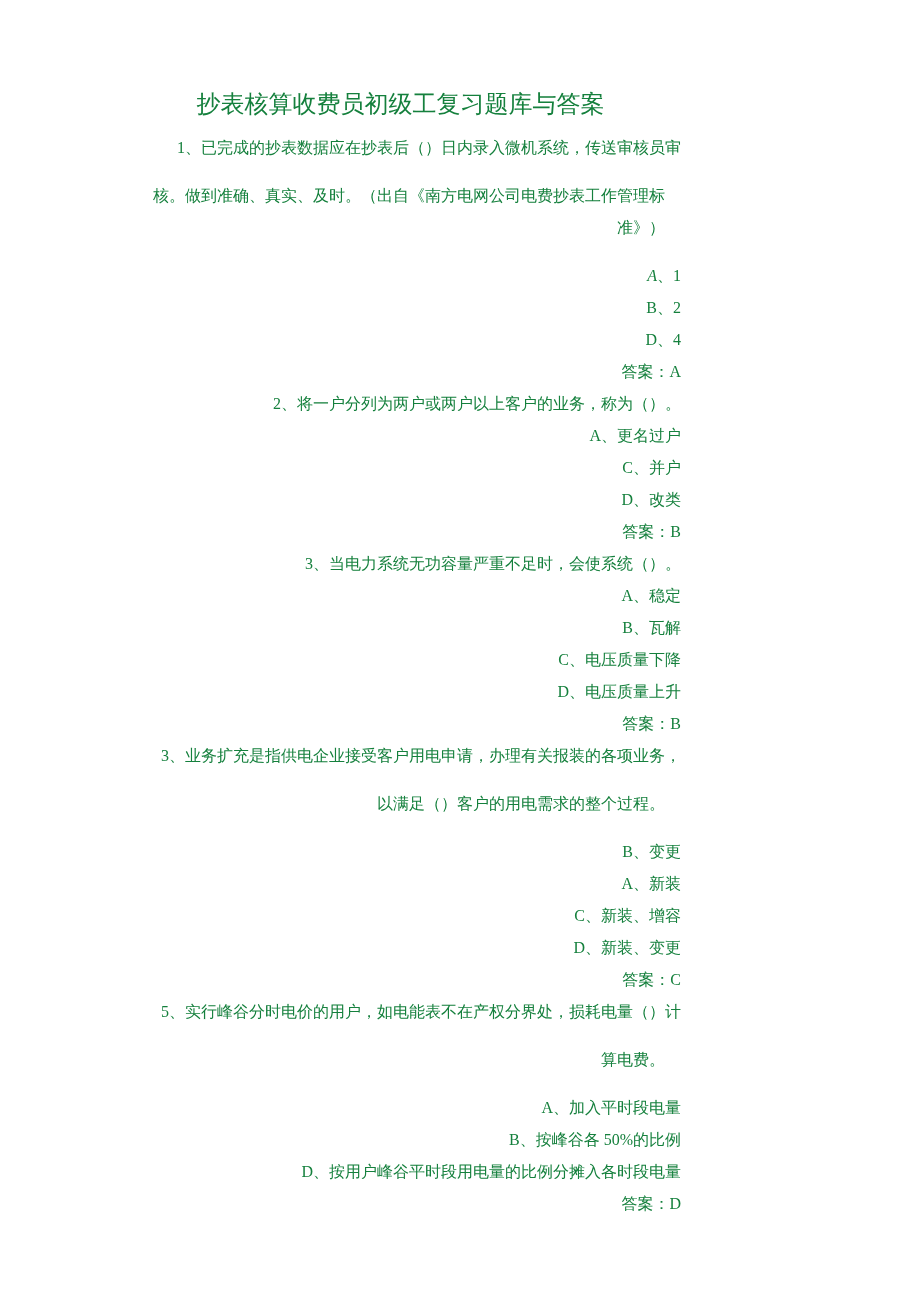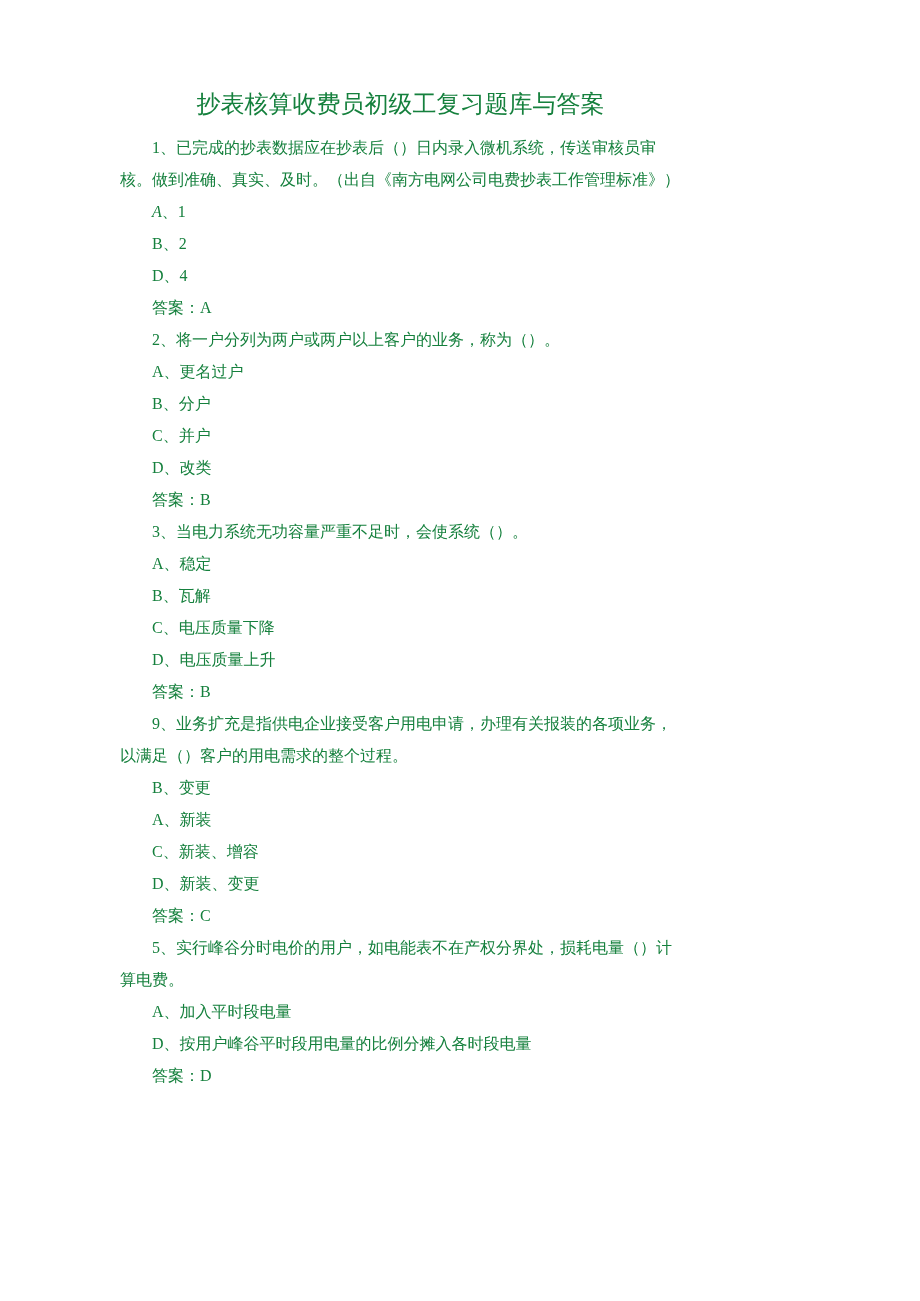--- a/index.html
+++ b/index.html
@@ -21,24 +21,26 @@
   .title {
     text-align: center;
     font-size: 24px;
     font-family: "SimSun", "宋体", serif;
     font-weight: normal;
     margin-bottom: 4px;
   }
   .para {
     text-indent: 2em;
     margin: 0;
+    text-align: right;
   }
   .para-noindent {
     text-indent: 0;
-    margin: 0;
+    margin: 16px;
+    text-align: right;
   }
   .italic {
     font-style: italic;
     font-family: "Times New Roman", serif;
   }
 </style>
 </head>
 <body>
 
 <div class="page">
@@ -47,39 +49,39 @@
 
   <p class="para">1、已完成的抄表数据应在抄表后（）日内录入微机系统，传送审核员审</p>
   <p class="para-noindent">核。做到准确、真实、及时。（出自《南方电网公司电费抄表工作管理标准》）</p>
   <p class="para"><span class="italic">A</span><span>、1</span></p>
   <p class="para">B、2</p>
   <p class="para">D、4</p>
   <p class="para">答案：A</p>
 
   <p class="para">2、将一户分列为两户或两户以上客户的业务，称为（）。</p>
   <p class="para">A、更名过户</p>
-  <p class="para">B、分户</p>
   <p class="para">C、并户</p>
   <p class="para">D、改类</p>
   <p class="para">答案：B</p>
 
   <p class="para">3、当电力系统无功容量严重不足时，会使系统（）。</p>
   <p class="para">A、稳定</p>
   <p class="para">B、瓦解</p>
   <p class="para">C、电压质量下降</p>
   <p class="para">D、电压质量上升</p>
   <p class="para">答案：B</p>
 
-  <p class="para">9、业务扩充是指供电企业接受客户用电申请，办理有关报装的各项业务，</p>
+  <p class="para">3、业务扩充是指供电企业接受客户用电申请，办理有关报装的各项业务，</p>
   <p class="para-noindent">以满足（）客户的用电需求的整个过程。</p>
   <p class="para">B、变更</p>
   <p class="para">A、新装</p>
   <p class="para">C、新装、增容</p>
   <p class="para">D、新装、变更</p>
   <p class="para">答案：C</p>
 
   <p class="para">5、实行峰谷分时电价的用户，如电能表不在产权分界处，损耗电量（）计</p>
   <p class="para-noindent">算电费。</p>
   <p class="para">A、加入平时段电量</p>
+  <p class="para">B、按峰谷各 50%的比例</p>
   <p class="para">D、按用户峰谷平时段用电量的比例分摊入各时段电量</p>
   <p class="para">答案：D</p>
 
 </div>
 
 </body></html>

